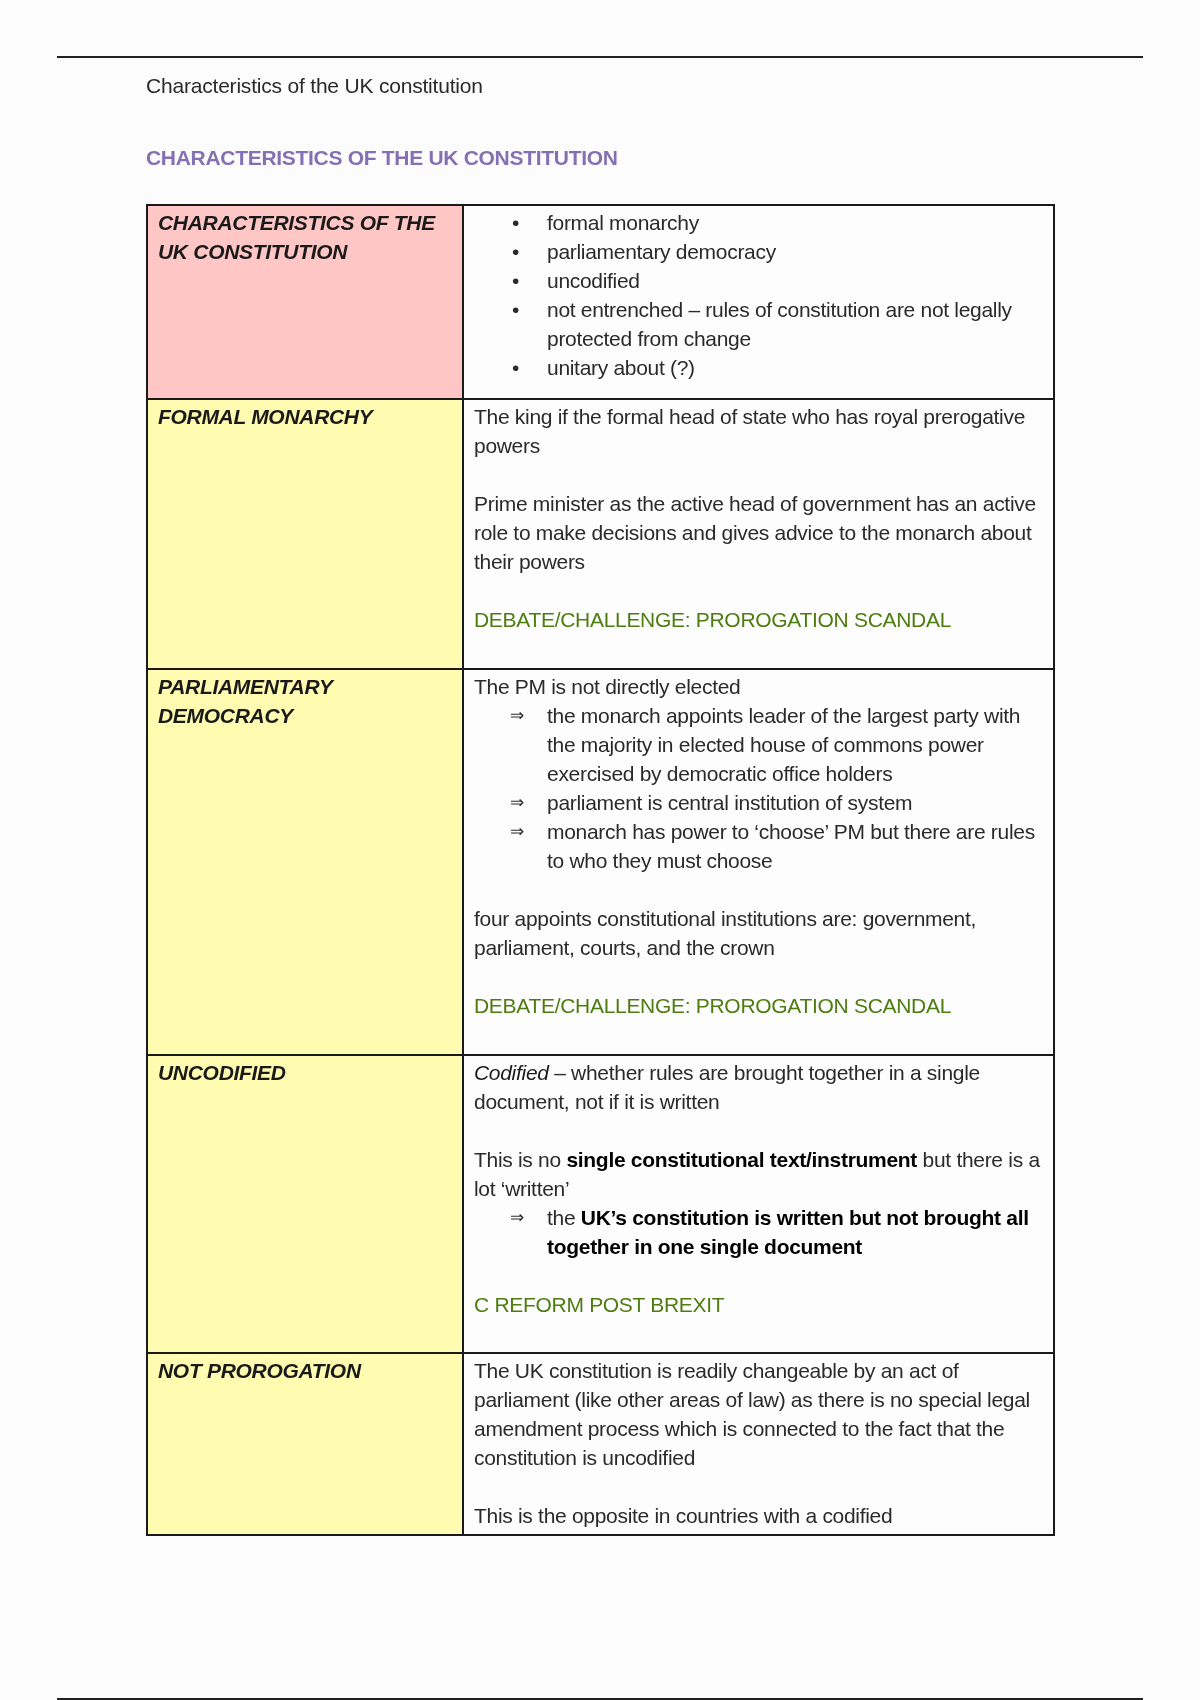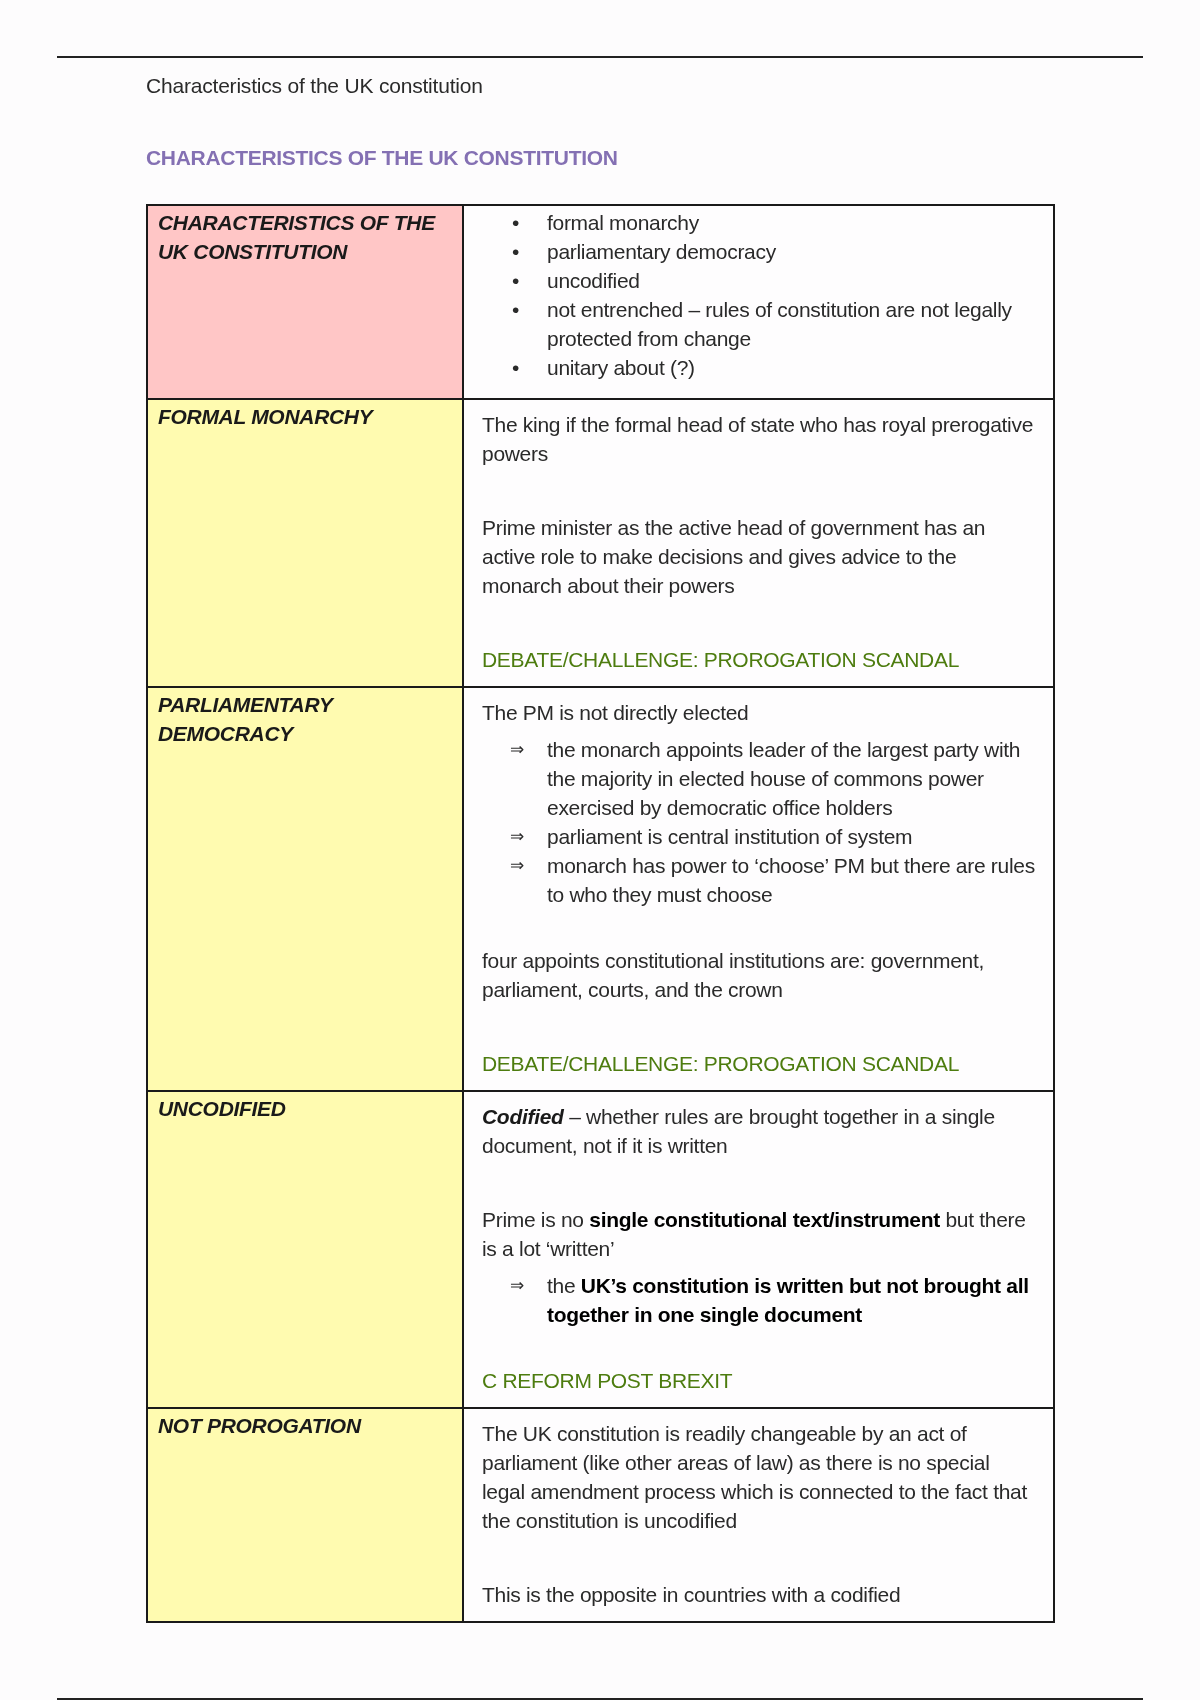--- a/index.html
+++ b/index.html
@@ -26,30 +26,30 @@
   table.main td {
     border: 2px solid #1a1a1a; vertical-align: top; padding: 2px 10px 4px 10px;
   }
   td.label-cell {
     width: 294px; font-weight: bold; font-style: italic; color: #1a1a1a;
     background: #fffbb0;
   }
   td.label-cell.pink { background: #ffc6c6; }
   td.content-cell { background: #fefdfe; color: #2a2a2a; }
   .red { color: #4d7c0f; }
-  p { margin: 8px; }
+  p { margin: 0; }
   .gap { height: 29px; }
   ul.bullets { list-style: none; margin: 0; padding: 0; }
   ul.bullets li { position: relative; padding-left: 73px; }
   ul.bullets li .bullet { position: absolute; left: 38px; top: 0; }
   ul.arrows { list-style: none; margin: 0; padding: 0; }
   ul.arrows li { position: relative; padding-left: 73px; }
   ul.arrows li .arrow { position: absolute; left: 36px; top: 0; font-size: 17px; }
   b { font-weight: bold; color: #000000; }
-  i.em { font-style: italic; font-weight: bold; color: #1a1a1a; }
+  i.em { font-style: italic; font-weight: normal; color: #1a1a1a; }
 </style>
 </head>
 <body>
 
 <div class="rule top"></div>
 
 <div class="doc-header">Characteristics of the UK constitution</div>
 
 <div class="doc-title">CHARACTERISTICS OF THE UK CONSTITUTION</div>
 
@@ -93,21 +93,21 @@
       <div class="gap"></div>
       <p class="red">DEBATE/CHALLENGE: PROROGATION SCANDAL</p>
     </td>
   </tr>
 
   <tr>
     <td class="label-cell">UNCODIFIED</td>
     <td class="content-cell" style="height:290px">
       <p><i class="em">Codified</i><span> – whether rules are brought together in a single document, not if it is written</span></p>
       <div class="gap"></div>
-      <p><span>Prime is no </span><b>single constitutional text/instrument</b><span> but there is a lot ‘written’</span></p>
+      <p><span>This is no </span><b>single constitutional text/instrument</b><span> but there is a lot ‘written’</span></p>
       <ul class="arrows">
         <li><span class="arrow">⇒</span><span>the </span><b>UK’s constitution is written but not brought all together in one single document</b></li>
       </ul>
       <div class="gap"></div>
       <p class="red">C REFORM POST BREXIT</p>
     </td>
   </tr>
 
   <tr>
     <td class="label-cell">NOT PROROGATION</td>

